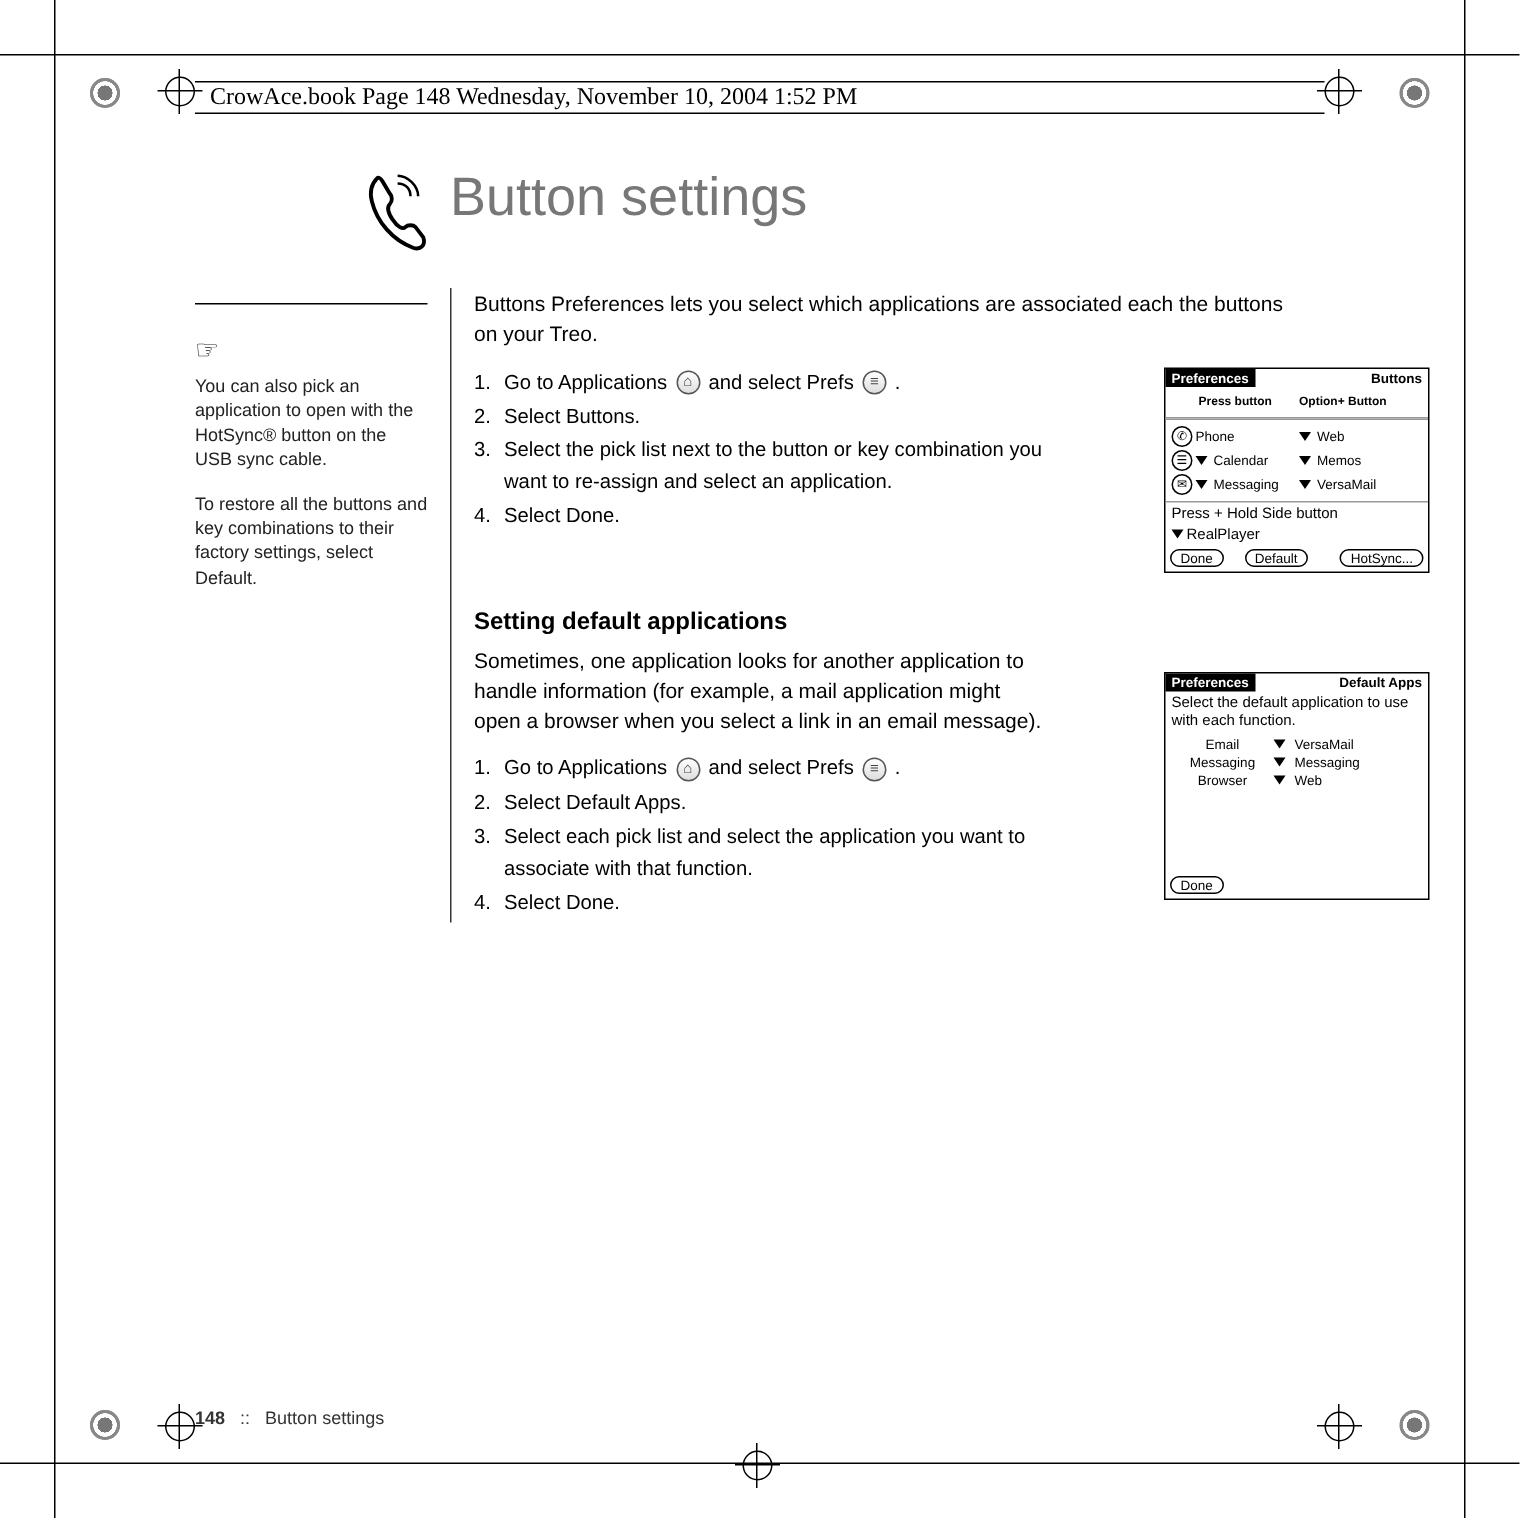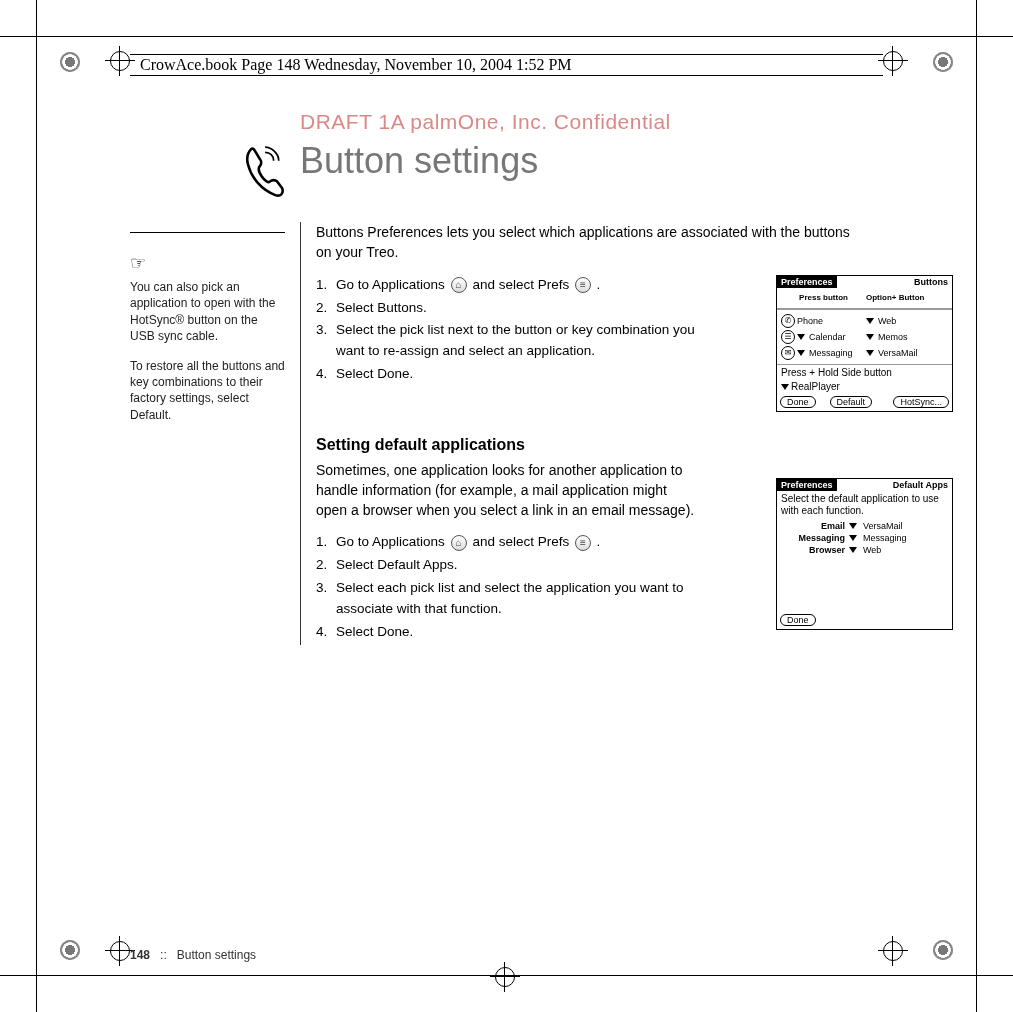--- a/index.html
+++ b/index.html
@@ -117,27 +117,27 @@
   .screenshot .col1 { width: 85px; display:flex; align-items:center; gap:2px;}
   .screenshot .col2 { display:flex; align-items:center; gap:2px;}
   .screenshot .hdr { font-weight: bold; font-size:8px; }
   .screenshot .circ { width:12px;height:12px;border:1px solid #000;border-radius:50%;display:inline-flex;align-items:center;justify-content:center;font-size:8px;}
   .screenshot .tri { display:inline-block; width:0;height:0;border-left:4px solid transparent;border-right:4px solid transparent;border-top:6px solid #000;margin-right:2px;}
   .screenshot .btns { display:flex; gap:14px; padding: 3px; }
   .screenshot .btn { border:1px solid #000; border-radius: 8px; padding: 0 6px; font-size:9px;}
   .screenshot .small { font-size:10px; line-height:1.2; padding: 2px 4px 0 4px;}
   .screenshot .gridline { border-top:1px solid #999; border-bottom:1px solid #999; }
   .screenshot .defrow { display:flex; padding:1px 4px; gap:4px; align-items:center;}
-  .screenshot .defrow .lab { width:60px; text-align:right; font-weight:bold;}
+  .screenshot .defrow .lab { width:60px; text-align:center; font-weight:normal;}
   .screenshot.second { margin-top: 18px; height: 150px; display:flex; flex-direction:column;}
   .screenshot.second .body { flex:1; }
 
   .footer {
     position: absolute;
-    left: 130px; bottom: 50px;
+    left: 130px; bottom: 60px;
     font-size: 12px; color: #333;
   }
   .footer b { font-weight: bold; }
   .phone-svg { width: 45px; height: 60px; }
 </style>
 </head>
 <body>
 
 <div class="crop-marks">
   <div class="thin h" style="left:0;right:0;top:36px"></div>
@@ -163,40 +163,39 @@
   <div class="cross" style="left:490px;bottom:20px">
       <span class="ring"></span>
     </div>
 </div>
 
 <div class="header-line">
   <span>CrowAce.book  Page 148  Wednesday, November 10, 2004  1:52 PM</span>
 </div>
 
 <div class="page">
-  <div class="watermark">DRAFT 1A  palmOne, Inc.   Confidential</div>
   <div class="title">Button settings</div>
 
   <div class="columns">
     <div class="side">
       <div class="big-icon">
         <svg class="phone-svg" viewBox="0 0 50 70">
           <path d="M12 8 C8 12 6 18 8 26 C12 42 24 56 40 62 C46 64 50 60 48 54 L42 46 C40 44 36 44 34 46 C32 48 28 46 24 40 C20 34 20 30 22 28 C24 26 24 22 22 20 L16 10 C15 8 13 7 12 8 Z" fill="none" stroke="#000" stroke-width="3"></path>
           <path d="M28 6 C36 6 44 14 44 22" fill="none" stroke="#000" stroke-width="2"></path>
           <path d="M28 12 C34 12 38 16 38 22" fill="none" stroke="#000" stroke-width="2"></path>
         </svg>
       </div>
       <div class="hr"></div>
       <div class="tip-icon">☞</div>
       <p>You can also pick an application to open with the HotSync® button on the USB sync cable.</p>
       <p>To restore all the buttons and key combinations to their factory settings, select Default.</p>
     </div>
 
     <div class="main">
-      <p class="intro">Buttons Preferences lets you select which applications are associated with the buttons on your Treo.</p>
+      <p class="intro">Buttons Preferences lets you select which applications are associated each the buttons on your Treo.</p>
 
       <div class="steps-row">
         <div class="steps">
           <div class="step">
               <span class="num">1.</span>
             <span class="txt">
               <span>Go to Applications </span>
               <span class="icon-pill">⌂</span>
               <span> and select Prefs </span>
               <span class="icon-pill">≡</span>

